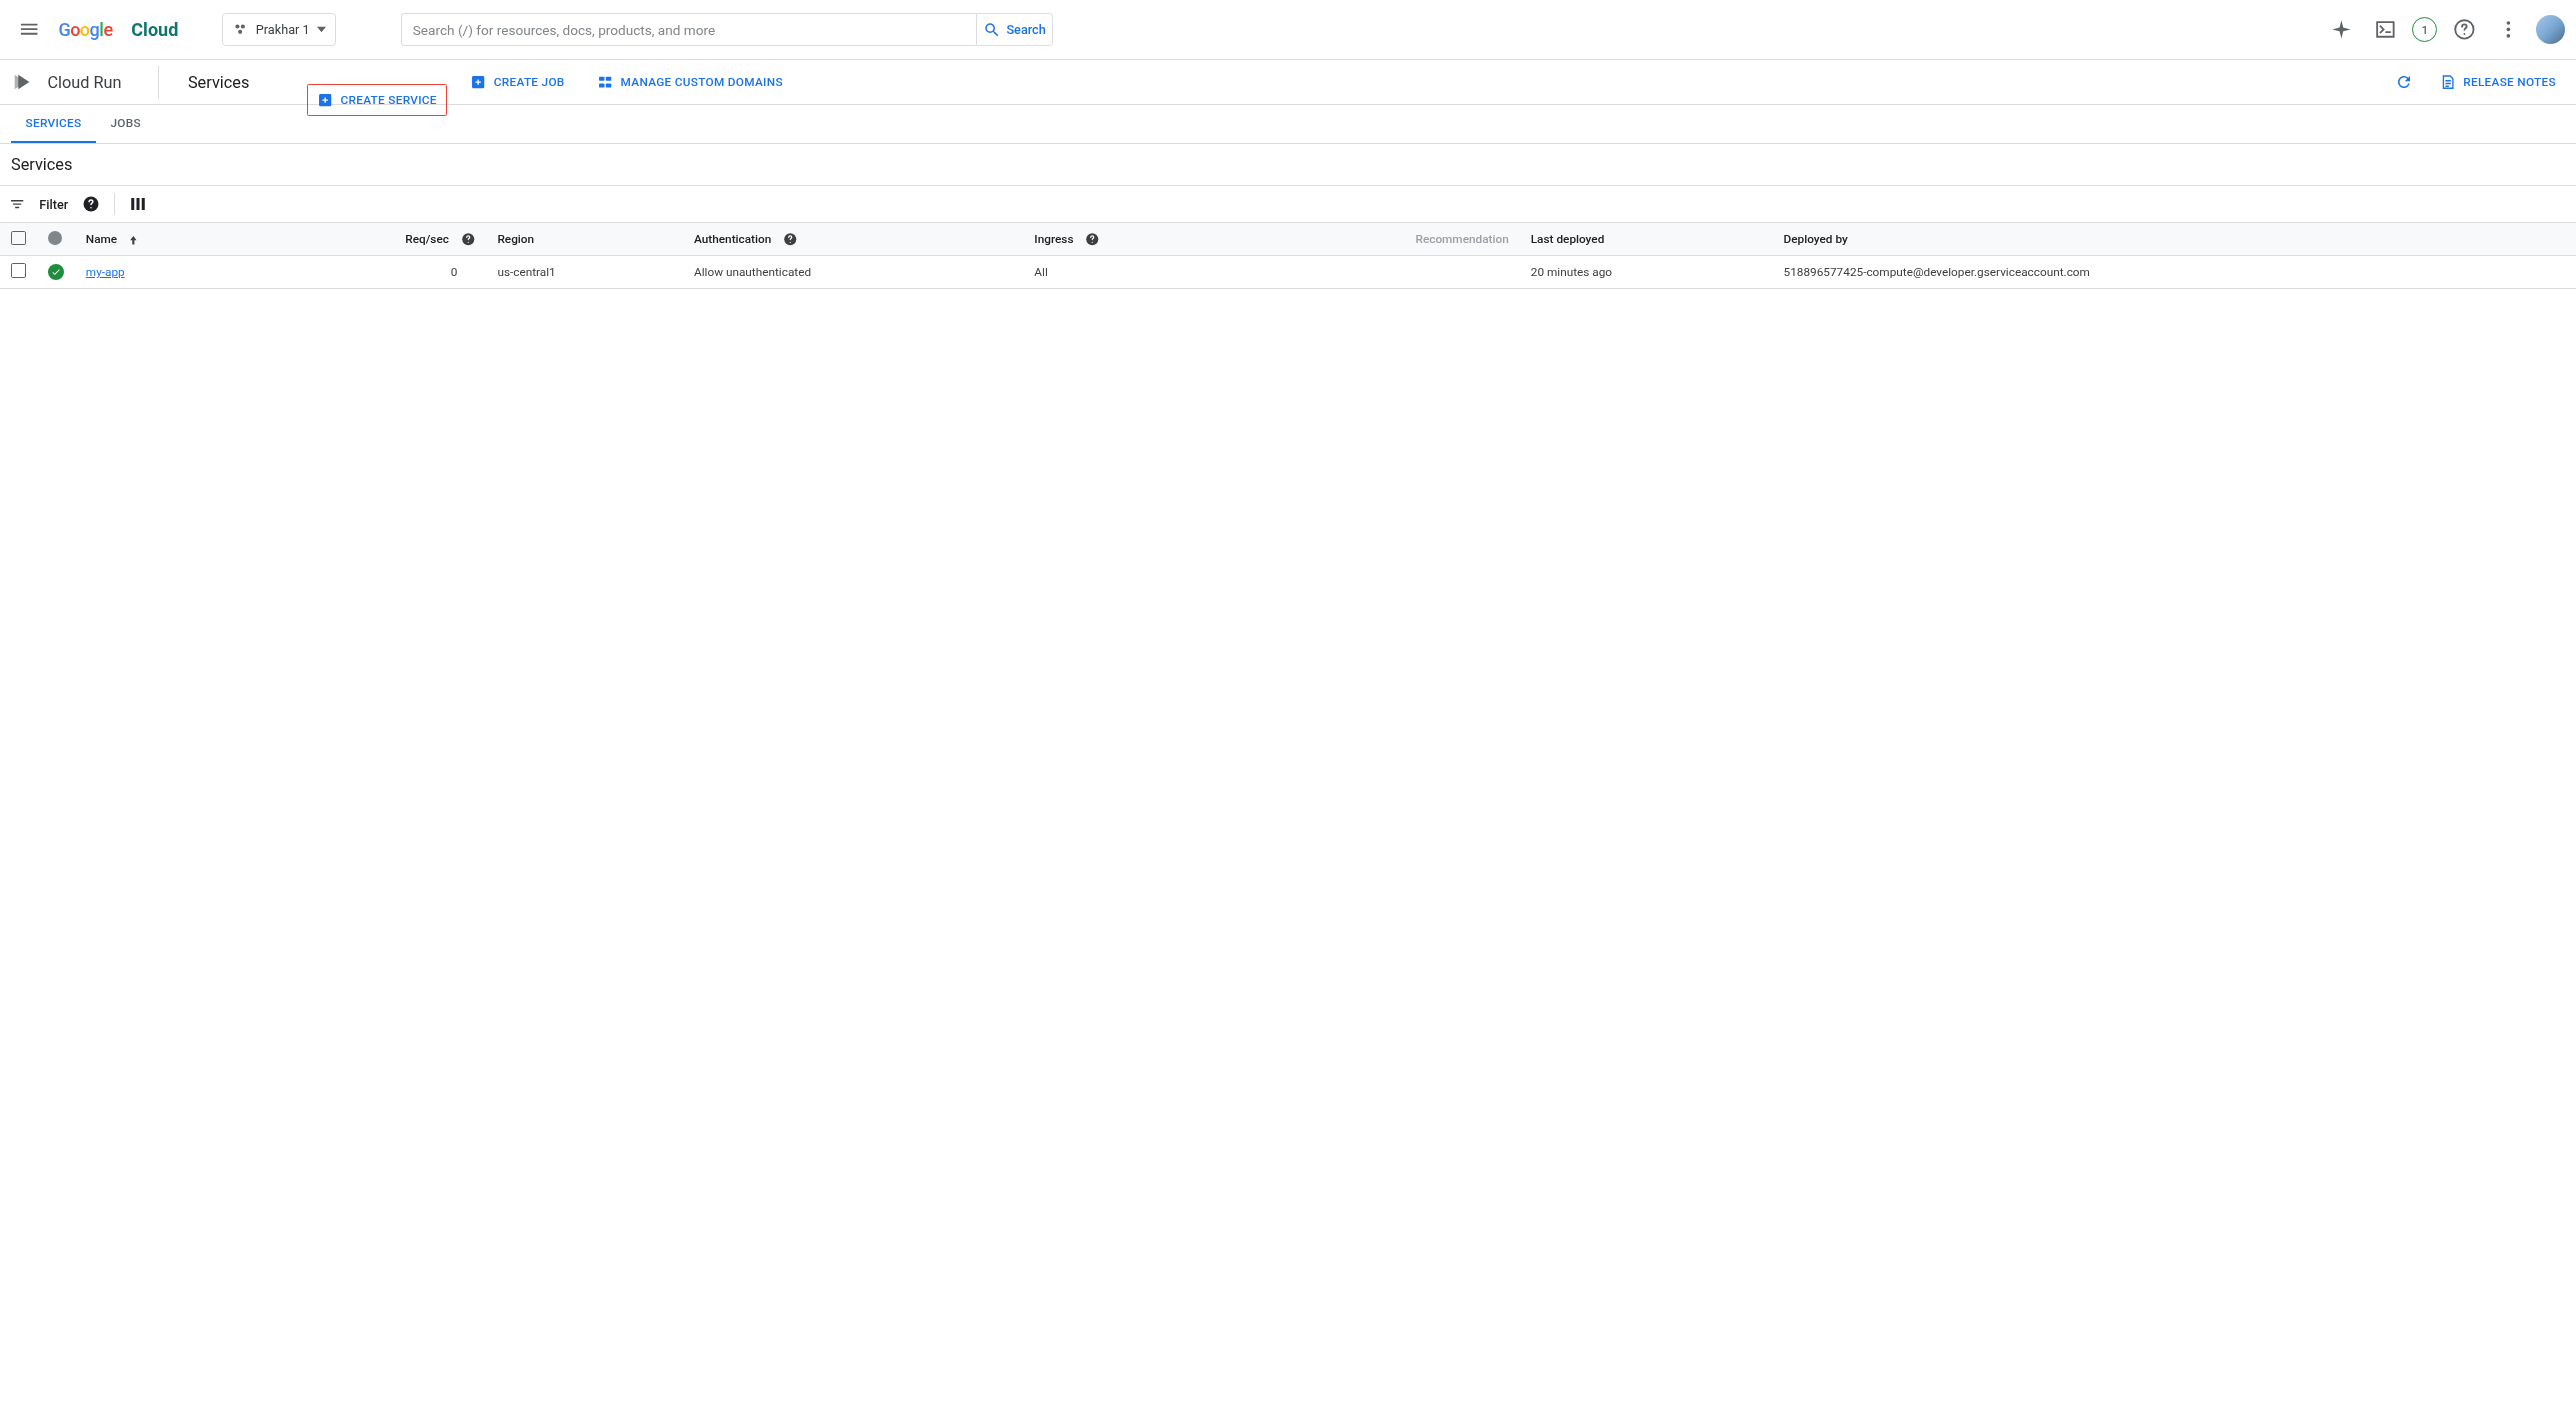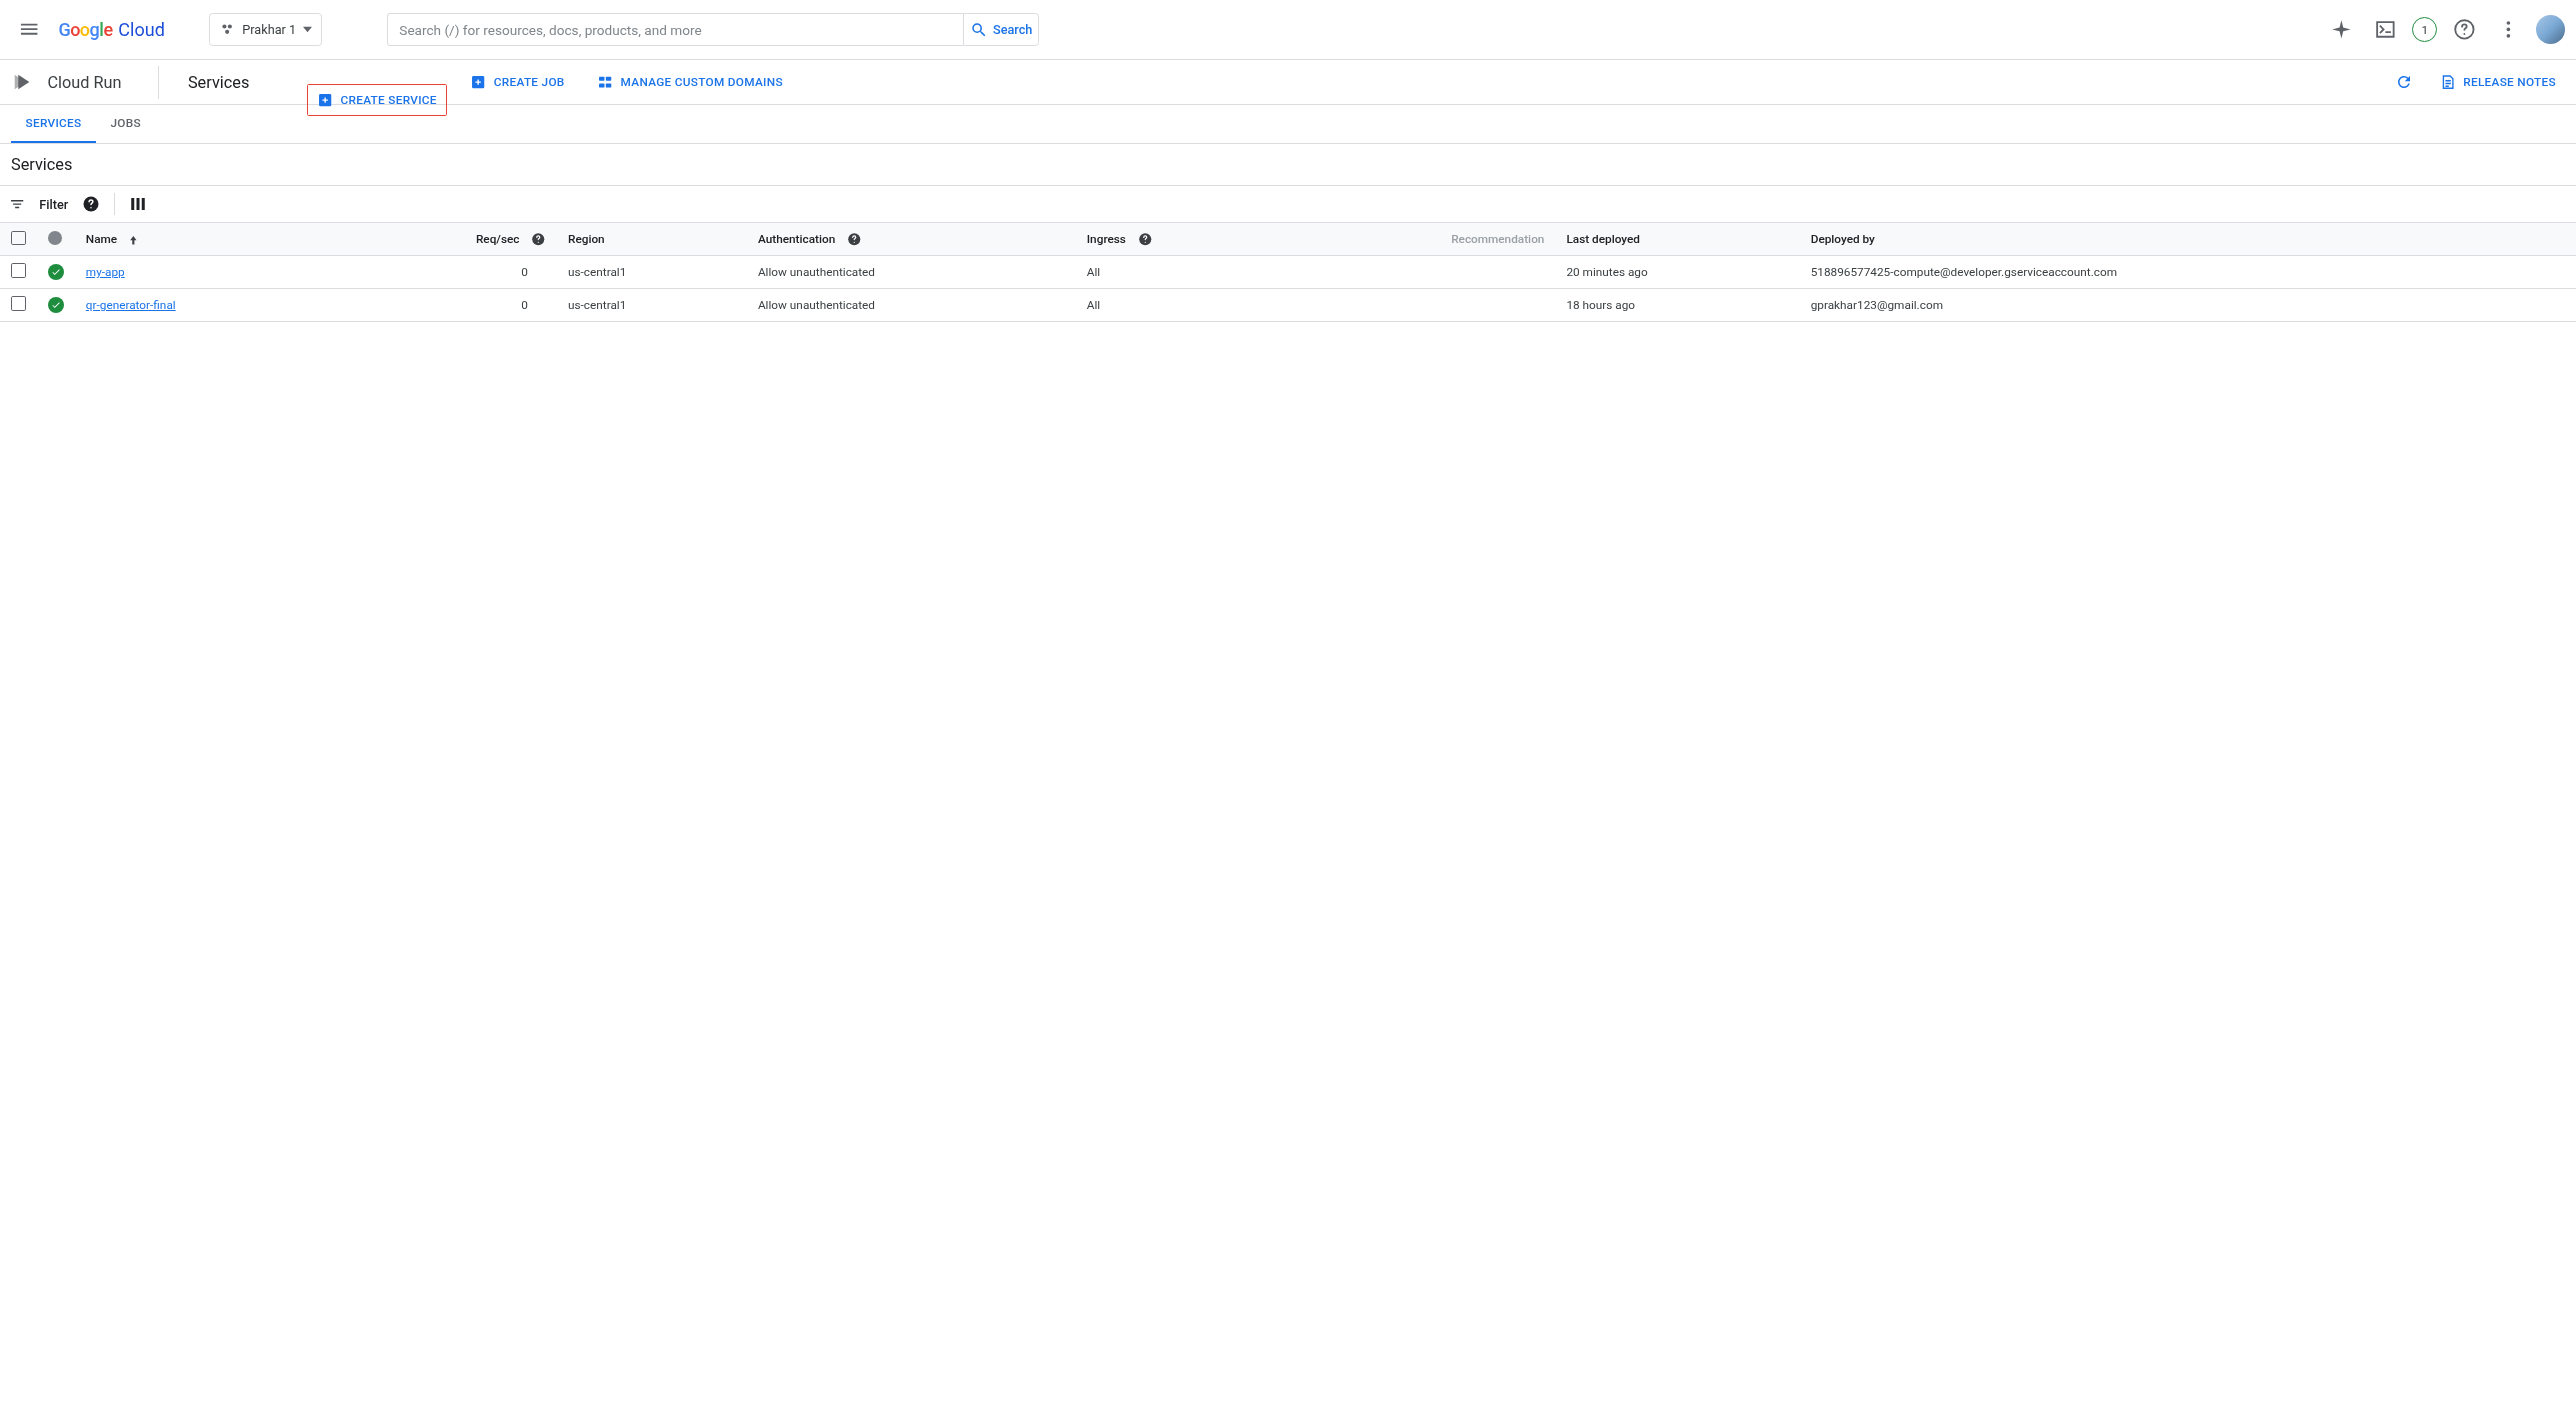--- a/index.html
+++ b/index.html
@@ -39,24 +39,24 @@
     .google-logo {
       font-size: 18px;
       font-weight: 500;
       letter-spacing: -0.5px;
     }
     .g-b { color: #4285F4; }
     .g-r { color: #EA4335; }
     .g-y { color: #FBBC05; }
     .g-g { color: #34A853; }
     .cloud-text {
-      color: #1d4ed8;
+      color: #0f766e;
       font-size: 18px;
-      font-weight: 400;
-      margin-left: 4px;
+      font-weight: 700;
+      margin-left: 17px;
     }
     .project-selector {
       display: flex;
       align-items: center;
       border: 0.9px solid #dadce0;
       border-radius: 3.6px;
       padding: 5.4px 9px;
       gap: 7.2px;
       cursor: pointer;
       margin-left: 33px;
@@ -565,33 +565,15 @@
     </td>
     <td><a class="service-link">my-app</a></td>
     <td class="right-align" style="padding-right:29px;">0</td>
     <td>us-central1</td>
     <td>Allow unauthenticated</td>
     <td>All</td>
     <td class="right-align"></td>
     <td>20 minutes ago</td>
     <td>518896577425-compute@developer.gserviceaccount.com</td>
   </tr>
-      <tr>
-    <td class="checkbox-cell"><span class="checkbox"></span></td>
-    <td class="status-cell">
-      <span class="status-check">
-        <svg viewBox="0 0 24 24">
-              <path d="M9 16.17L4.83 12l-1.42 1.41L9 19 21 7l-1.41-1.41z"></path>
-            </svg>
-      </span>
-    </td>
-    <td><a class="service-link">qr-generator-final</a></td>
-    <td class="right-align" style="padding-right:29px;">0</td>
-    <td>us-central1</td>
-    <td>Allow unauthenticated</td>
-    <td>All</td>
-    <td class="right-align"></td>
-    <td>18 hours ago</td>
-    <td>gprakhar123@gmail.com</td>
-  </tr>
     </tbody>
 </table>
 
 
 </body></html>

